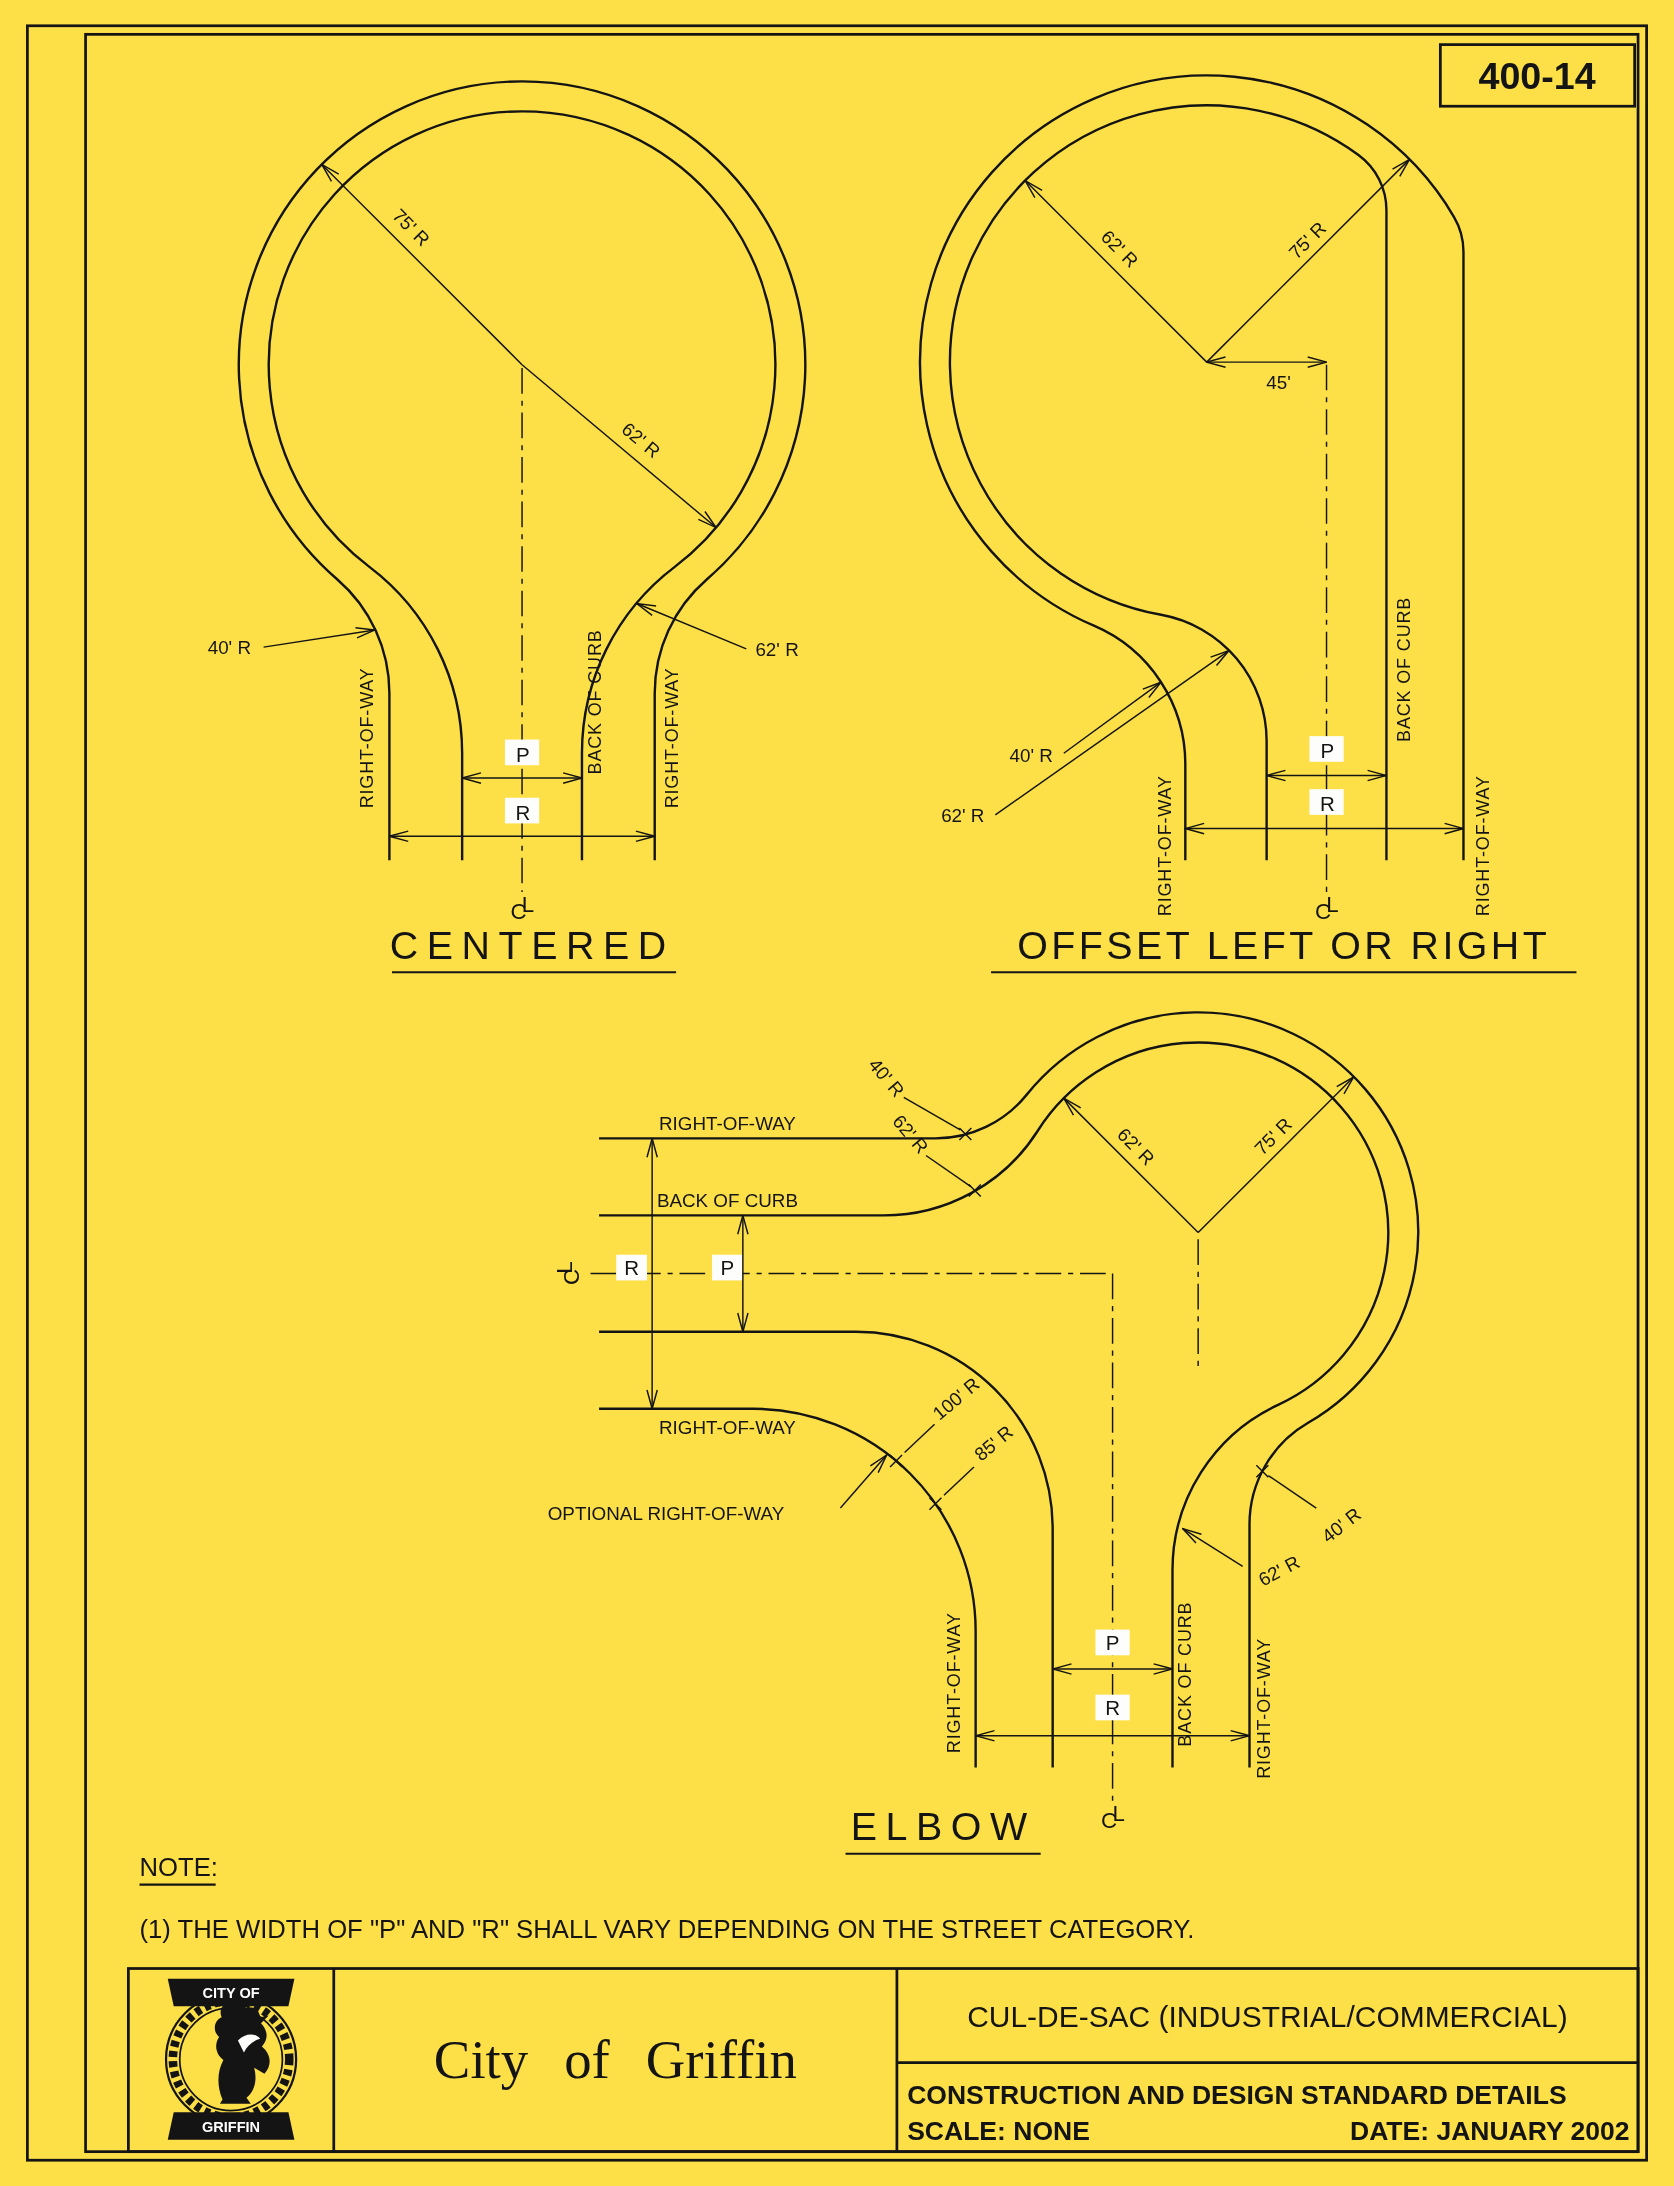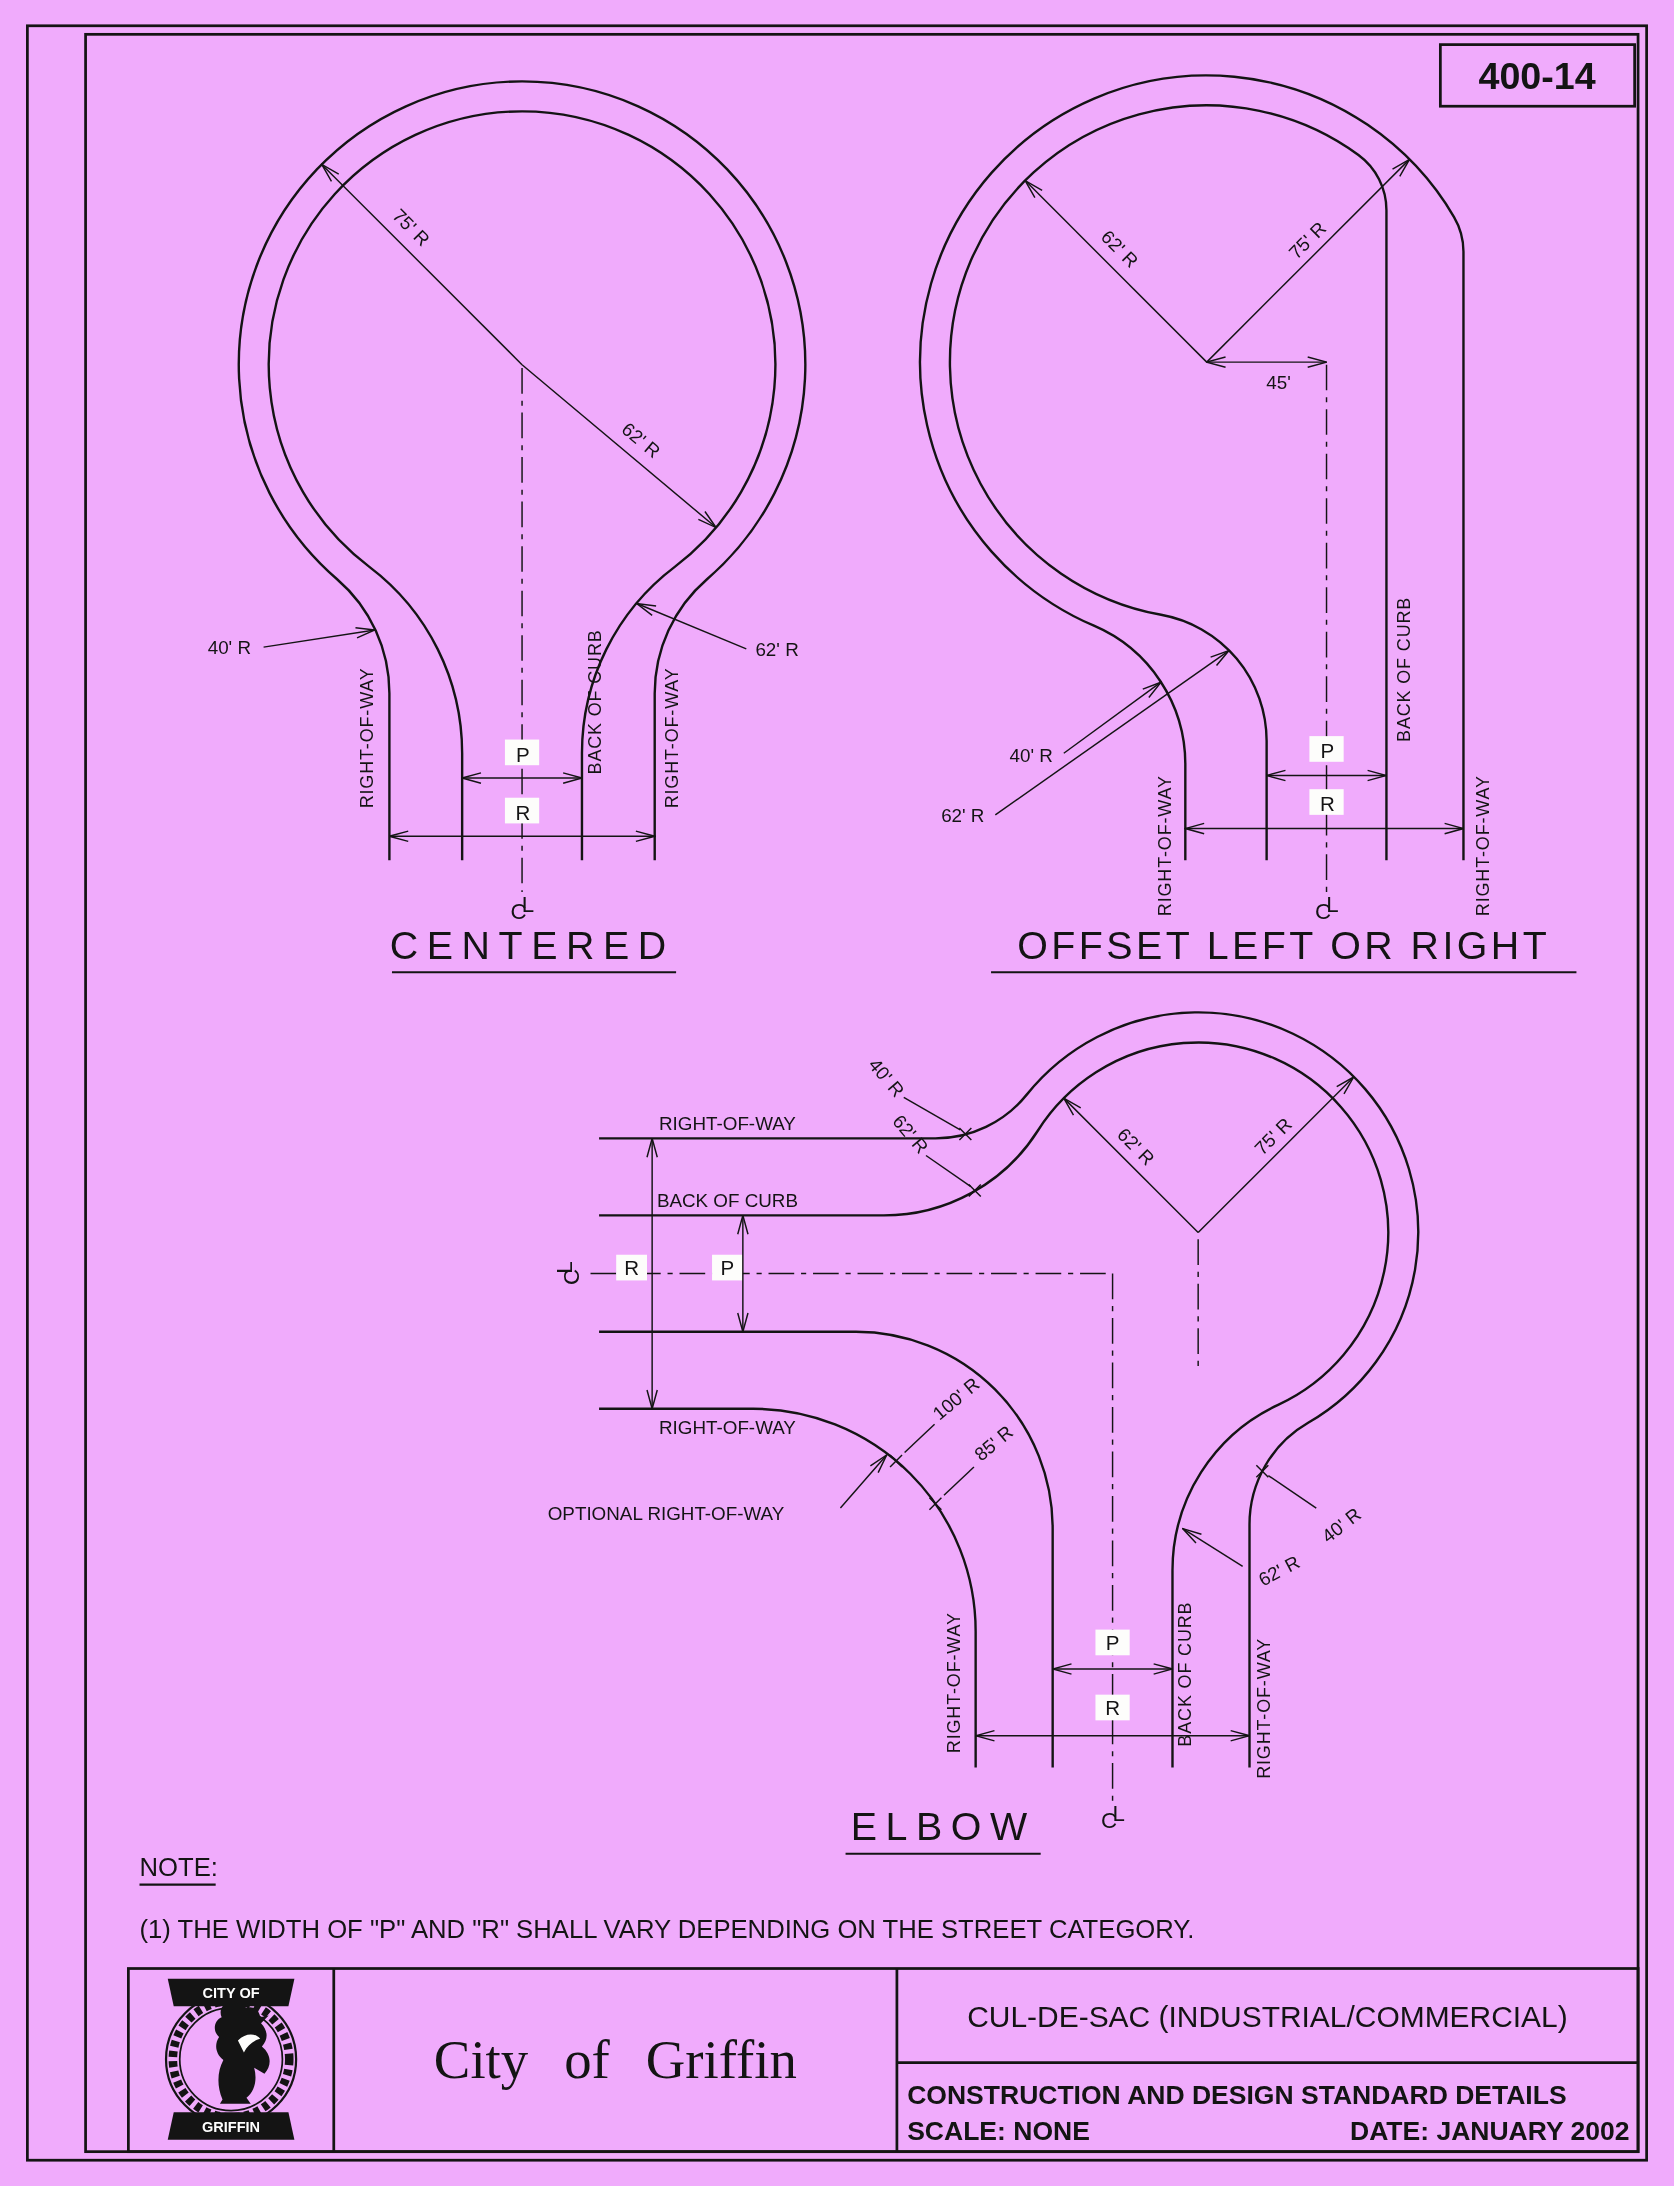--- a/index.html
+++ b/index.html
@@ -1,16 +1,16 @@
 <!DOCTYPE html>
 <html style="font-size:13.7px"><head>
 <meta charset="utf-8">
 <style>
   html,body { margin:0; padding:0; background:#e9e9e6; }
-  .sheet { width:1674px; height:2186px; background:#f0abfc; position:relative; margin:0 auto; }
+  .sheet { width:1674px; height:2186px; background:#fde047; position:relative; margin:0 auto; }
   svg { display:block; }
   text { font-family:"Liberation Sans", sans-serif; fill:#141414; }
   .frame { fill:none; stroke:#141414; stroke-width:3.2; }
   .rd   { fill:none; stroke:#141414; stroke-width:2.8; }
   .dim  { fill:none; stroke:#141414; stroke-width:1.7; }
   .cl   { fill:none; stroke:#141414; stroke-width:1.7; stroke-dasharray:30 8 6 8; }
   .lb   { font-size:22px; }
   .lbv  { font-size:21px; letter-spacing:1px; }
   .pr   { font-size:24px; }
   .clg  { font-size:26px; }

